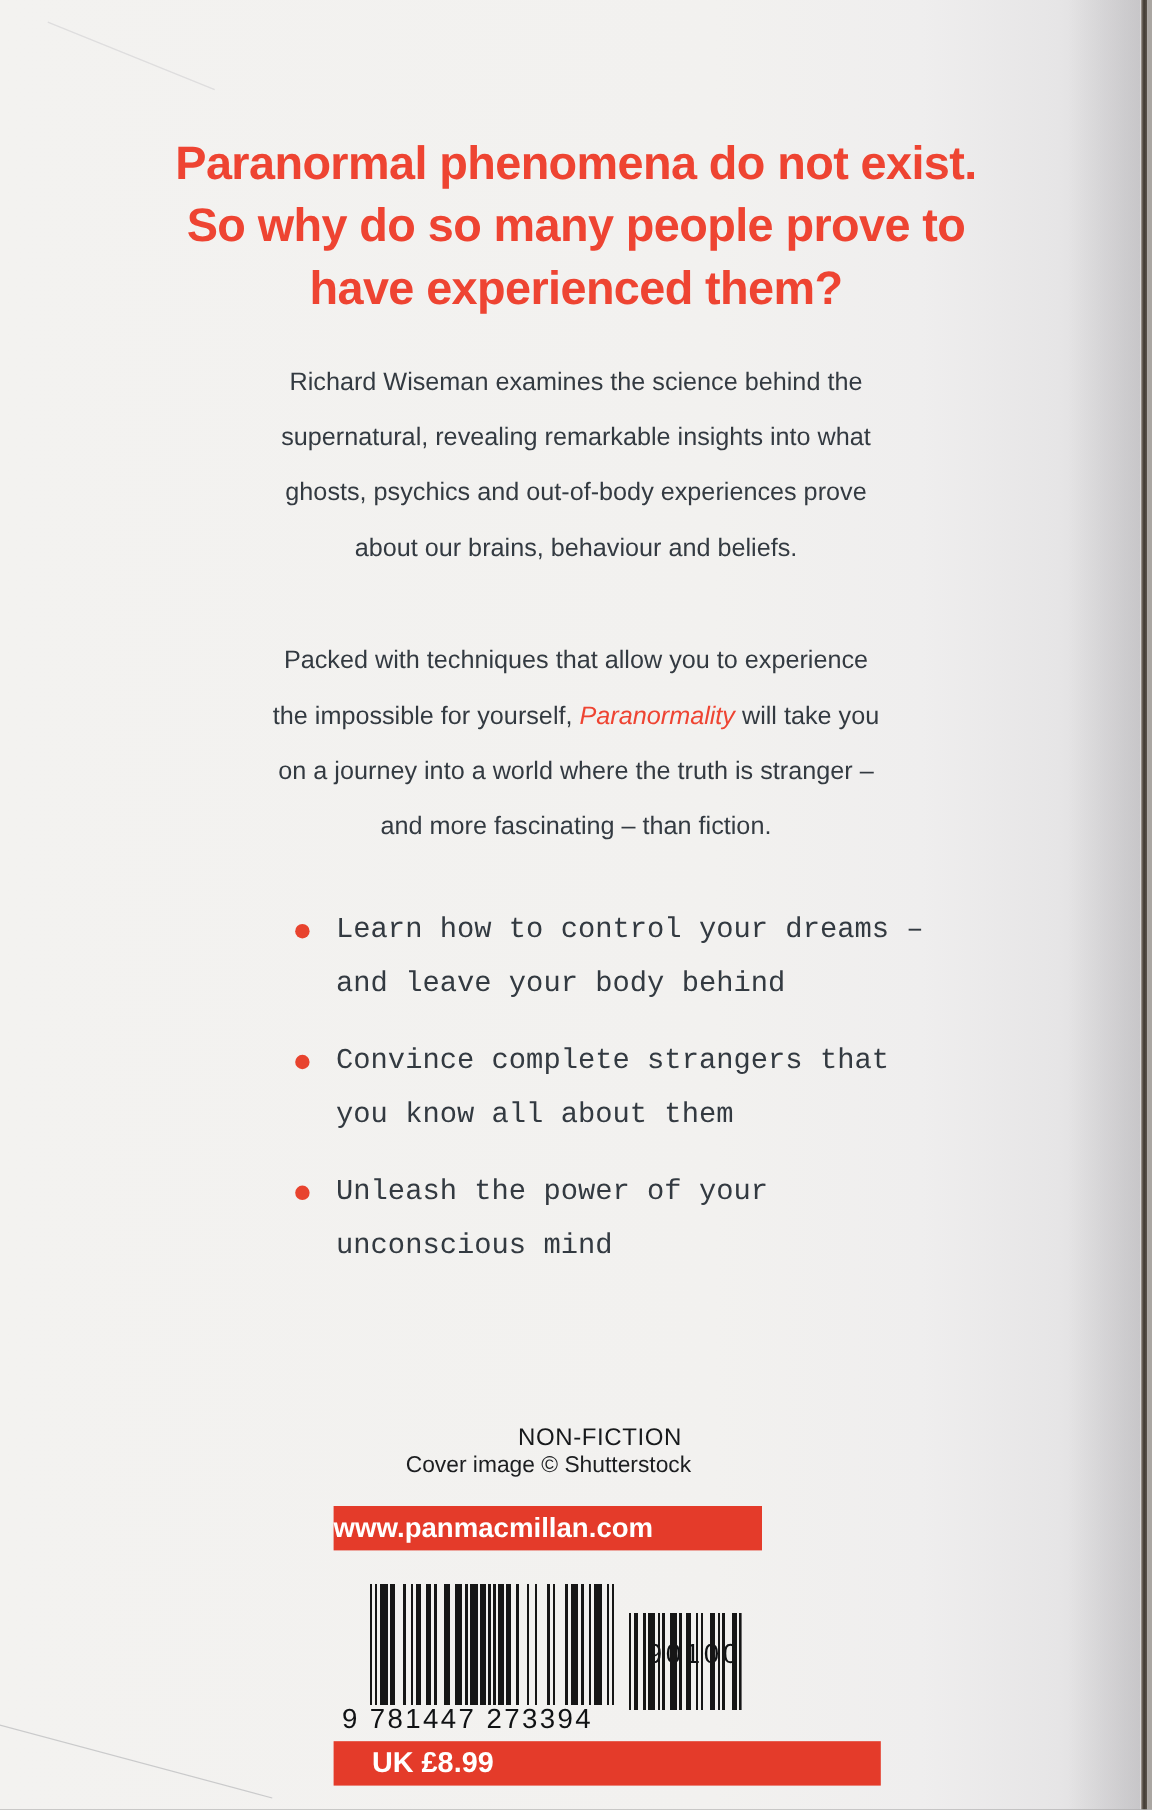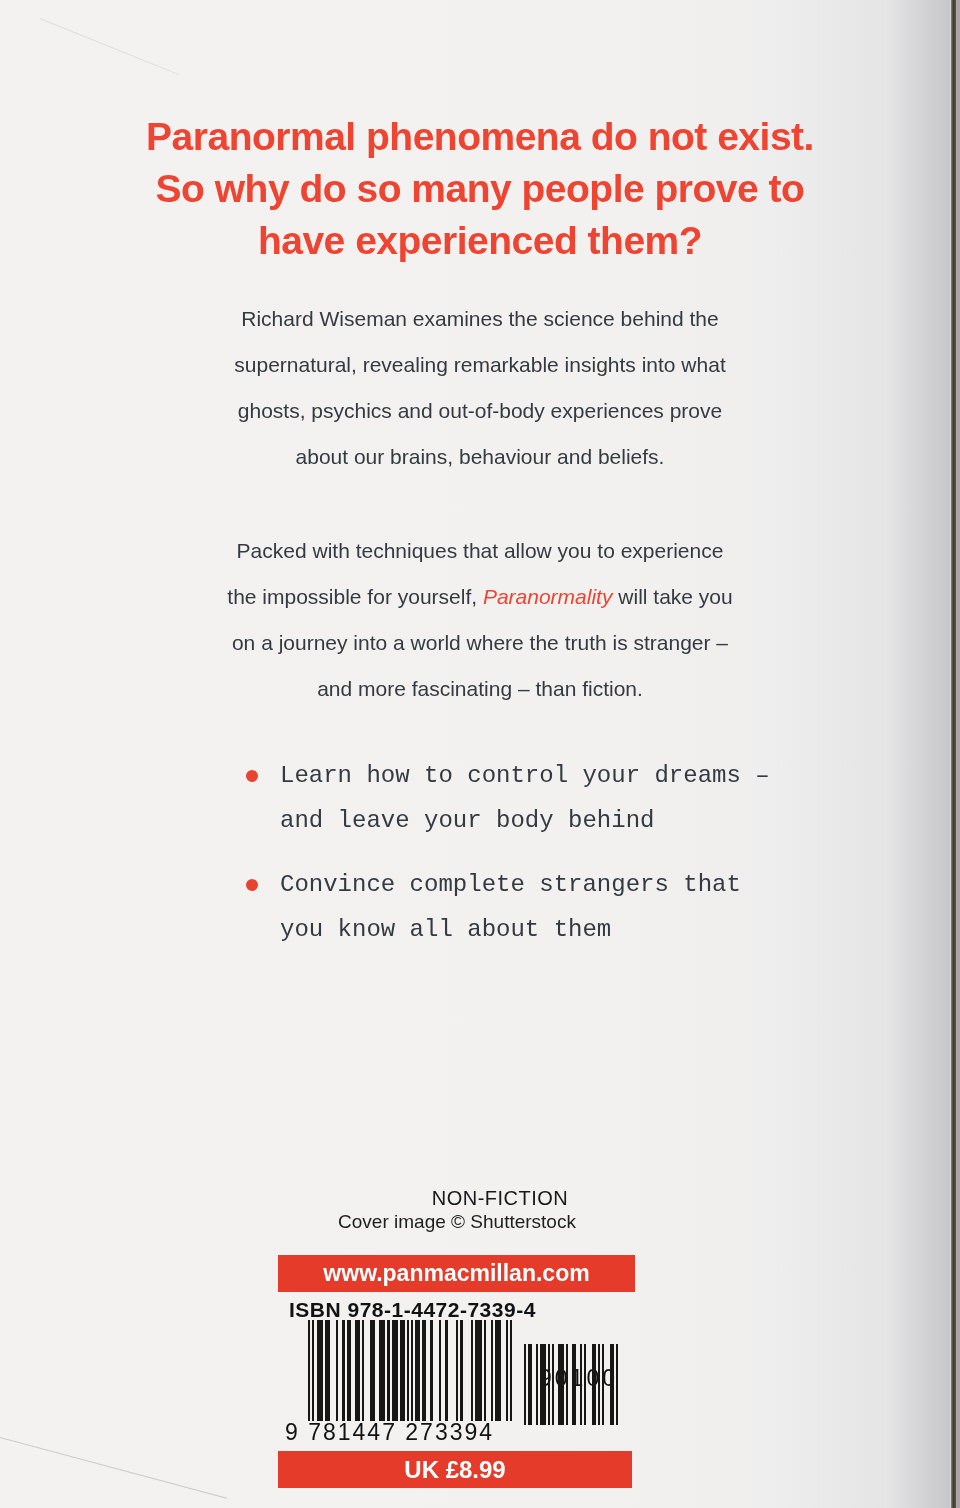--- a/index.html
+++ b/index.html
@@ -39,23 +39,23 @@
   .bullet-dot{flex:0 0 12px;width:12px;height:12px;border-radius:50%;
     background:#e8432e;margin:17px 22px 0 0;}
   .bullet-text{font-size:24px;line-height:45px;color:#333a41;font-family:Liberation Mono, monospace;}
 
   .category{position:absolute;left:0;top:1187px;width:914px;text-align:center;
     font-size:20px;letter-spacing:.5px;color:#17191b;padding-left:43px;}
   .credit{position:absolute;left:0;top:1211px;width:914px;text-align:center;
     font-size:19px;color:#1c1e20;}
 
   .red-bar{position:absolute;background:#e43b2a;color:#fff;font-weight:bold;
-    text-align:center;}
+    }
   .bar-web{left:278px;top:1255px;width:357px;height:37px;font-size:23px;line-height:37px;}
-  .bar-price{left:278px;top:1451px;width:354px;height:37px;font-size:24px;line-height:37px;}
+  .bar-price{left:278px;top:1451px;width:424px;height:37px;font-size:24px;line-height:37px;padding-left:32px;}
 
   .isbn{position:absolute;left:289px;top:1298px;font-size:21px;font-weight:bold;
     letter-spacing:.5px;color:#101214;}
   .bc-main{position:absolute;left:308px;top:1320px;width:204px;height:101px;}
   .bc-digits{position:absolute;left:285px;top:1419px;width:220px;font-size:23px;
     letter-spacing:2px;color:#101214;}
   .bc-sup-digits{position:absolute;left:522px;top:1365px;width:96px;text-align:right;
     font-size:23px;letter-spacing:3px;color:#101214;}
   .bc-sup{position:absolute;left:522px;top:1344px;width:96px;height:81px;}
   svg{display:block;}
@@ -99,30 +99,36 @@
         <div>and leave your body behind</div>
       </div>
     </div>
     <div class="bullet-item">
       <span class="bullet-dot"></span>
       <div class="bullet-text">
         <div>Convince complete strangers that</div>
         <div>you know all about them</div>
       </div>
     </div>
+    <div class="bullet-item">
+      <span class="bullet-dot"></span>
+      <div class="bullet-text">
+        <div>Unleash the power of your</div>
+        <div>unconscious mind</div>
+      </div>
+    </div>
   </div>
 
   <div class="category">NON-FICTION</div>
   <div class="credit">Cover image © Shutterstock</div>
 
   <div class="red-bar bar-web">
     <span>www.panmacmillan.com</span>
   </div>
 
-  <div class="isbn">ISBN 978-1-4472-7339-4</div>
 
   <svg id="barcode-main" class="bc-main" viewBox="0 0 95 100" preserveAspectRatio="none" shape-rendering="crispEdges">
       <rect x="0" y="0" width="1.02" height="100" fill="#161616"></rect>
       <rect x="2" y="0" width="1.02" height="100" fill="#161616"></rect>
       <rect x="4" y="0" width="1.02" height="100" fill="#161616"></rect>
       <rect x="5" y="0" width="1.02" height="100" fill="#161616"></rect>
       <rect x="6" y="0" width="1.02" height="100" fill="#161616"></rect>
       <rect x="8" y="0" width="1.02" height="100" fill="#161616"></rect>
       <rect x="9" y="0" width="1.02" height="100" fill="#161616"></rect>
       <rect x="13" y="0" width="1.02" height="100" fill="#161616"></rect>

